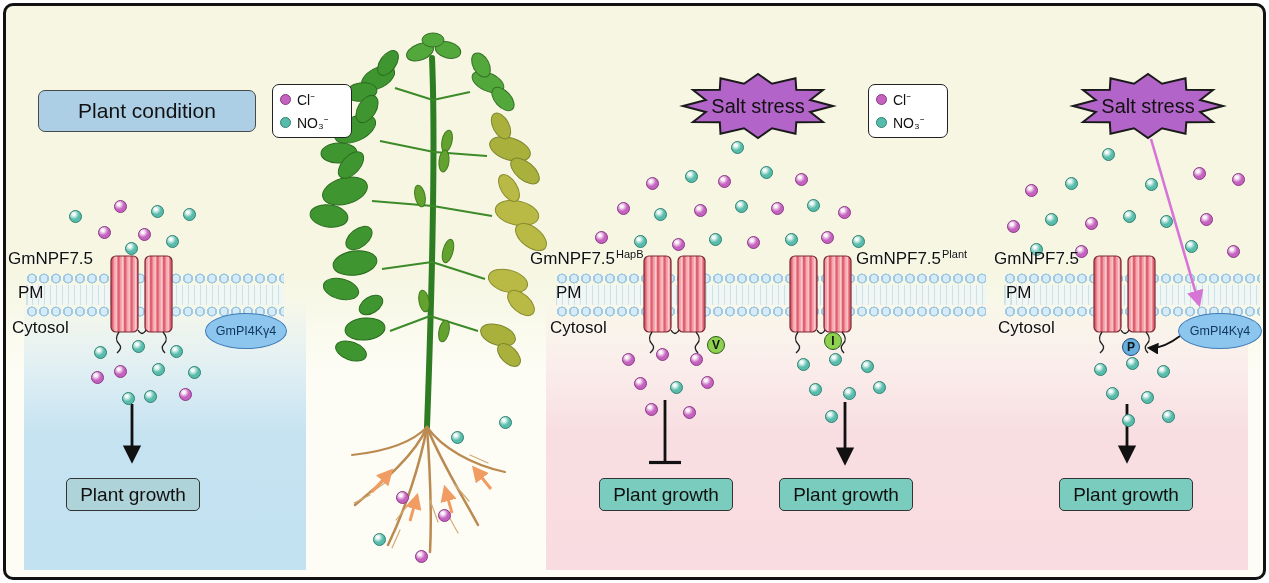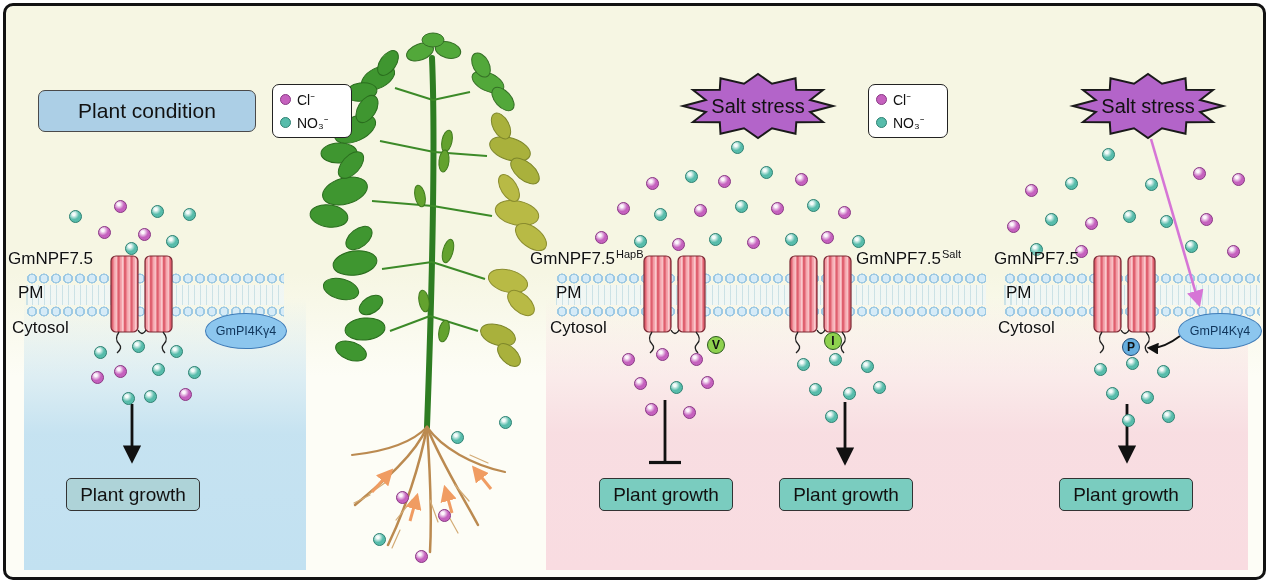--- a/index.html
+++ b/index.html
@@ -317,21 +317,21 @@
     </div>
     <div class="legend-row">
       <span class="dot" style="background: rgb(87, 188, 171); border: 1.2px solid rgb(47, 130, 115);"></span>
       <span>NO₃⁻</span>
     </div>
   </div>
   <div class="lbl" style="left:530px;top:249px;">
     <span>GmNPF7.5</span><span class="suplbl">HapB</span>
   </div>
   <div class="lbl" style="left:856px;top:249px;">
-    <span>GmNPF7.5</span><span class="suplbl">Salt</span>
+    <span>GmNPF7.5</span><span class="suplbl">Plant</span>
   </div>
   <div class="lbl" style="left:556px;top:283px;">PM</div>
   <div class="lbl" style="left:550px;top:318px;">Cytosol</div>
   <div class="badge badge-green" style="left:707px;top:336px;">
     <span>V</span>
   </div>
   <div class="badge badge-green" style="left:824px;top:332px;">
     <span>I</span>
   </div>
   <div class="growth" style="left:599px;top:478px;">

